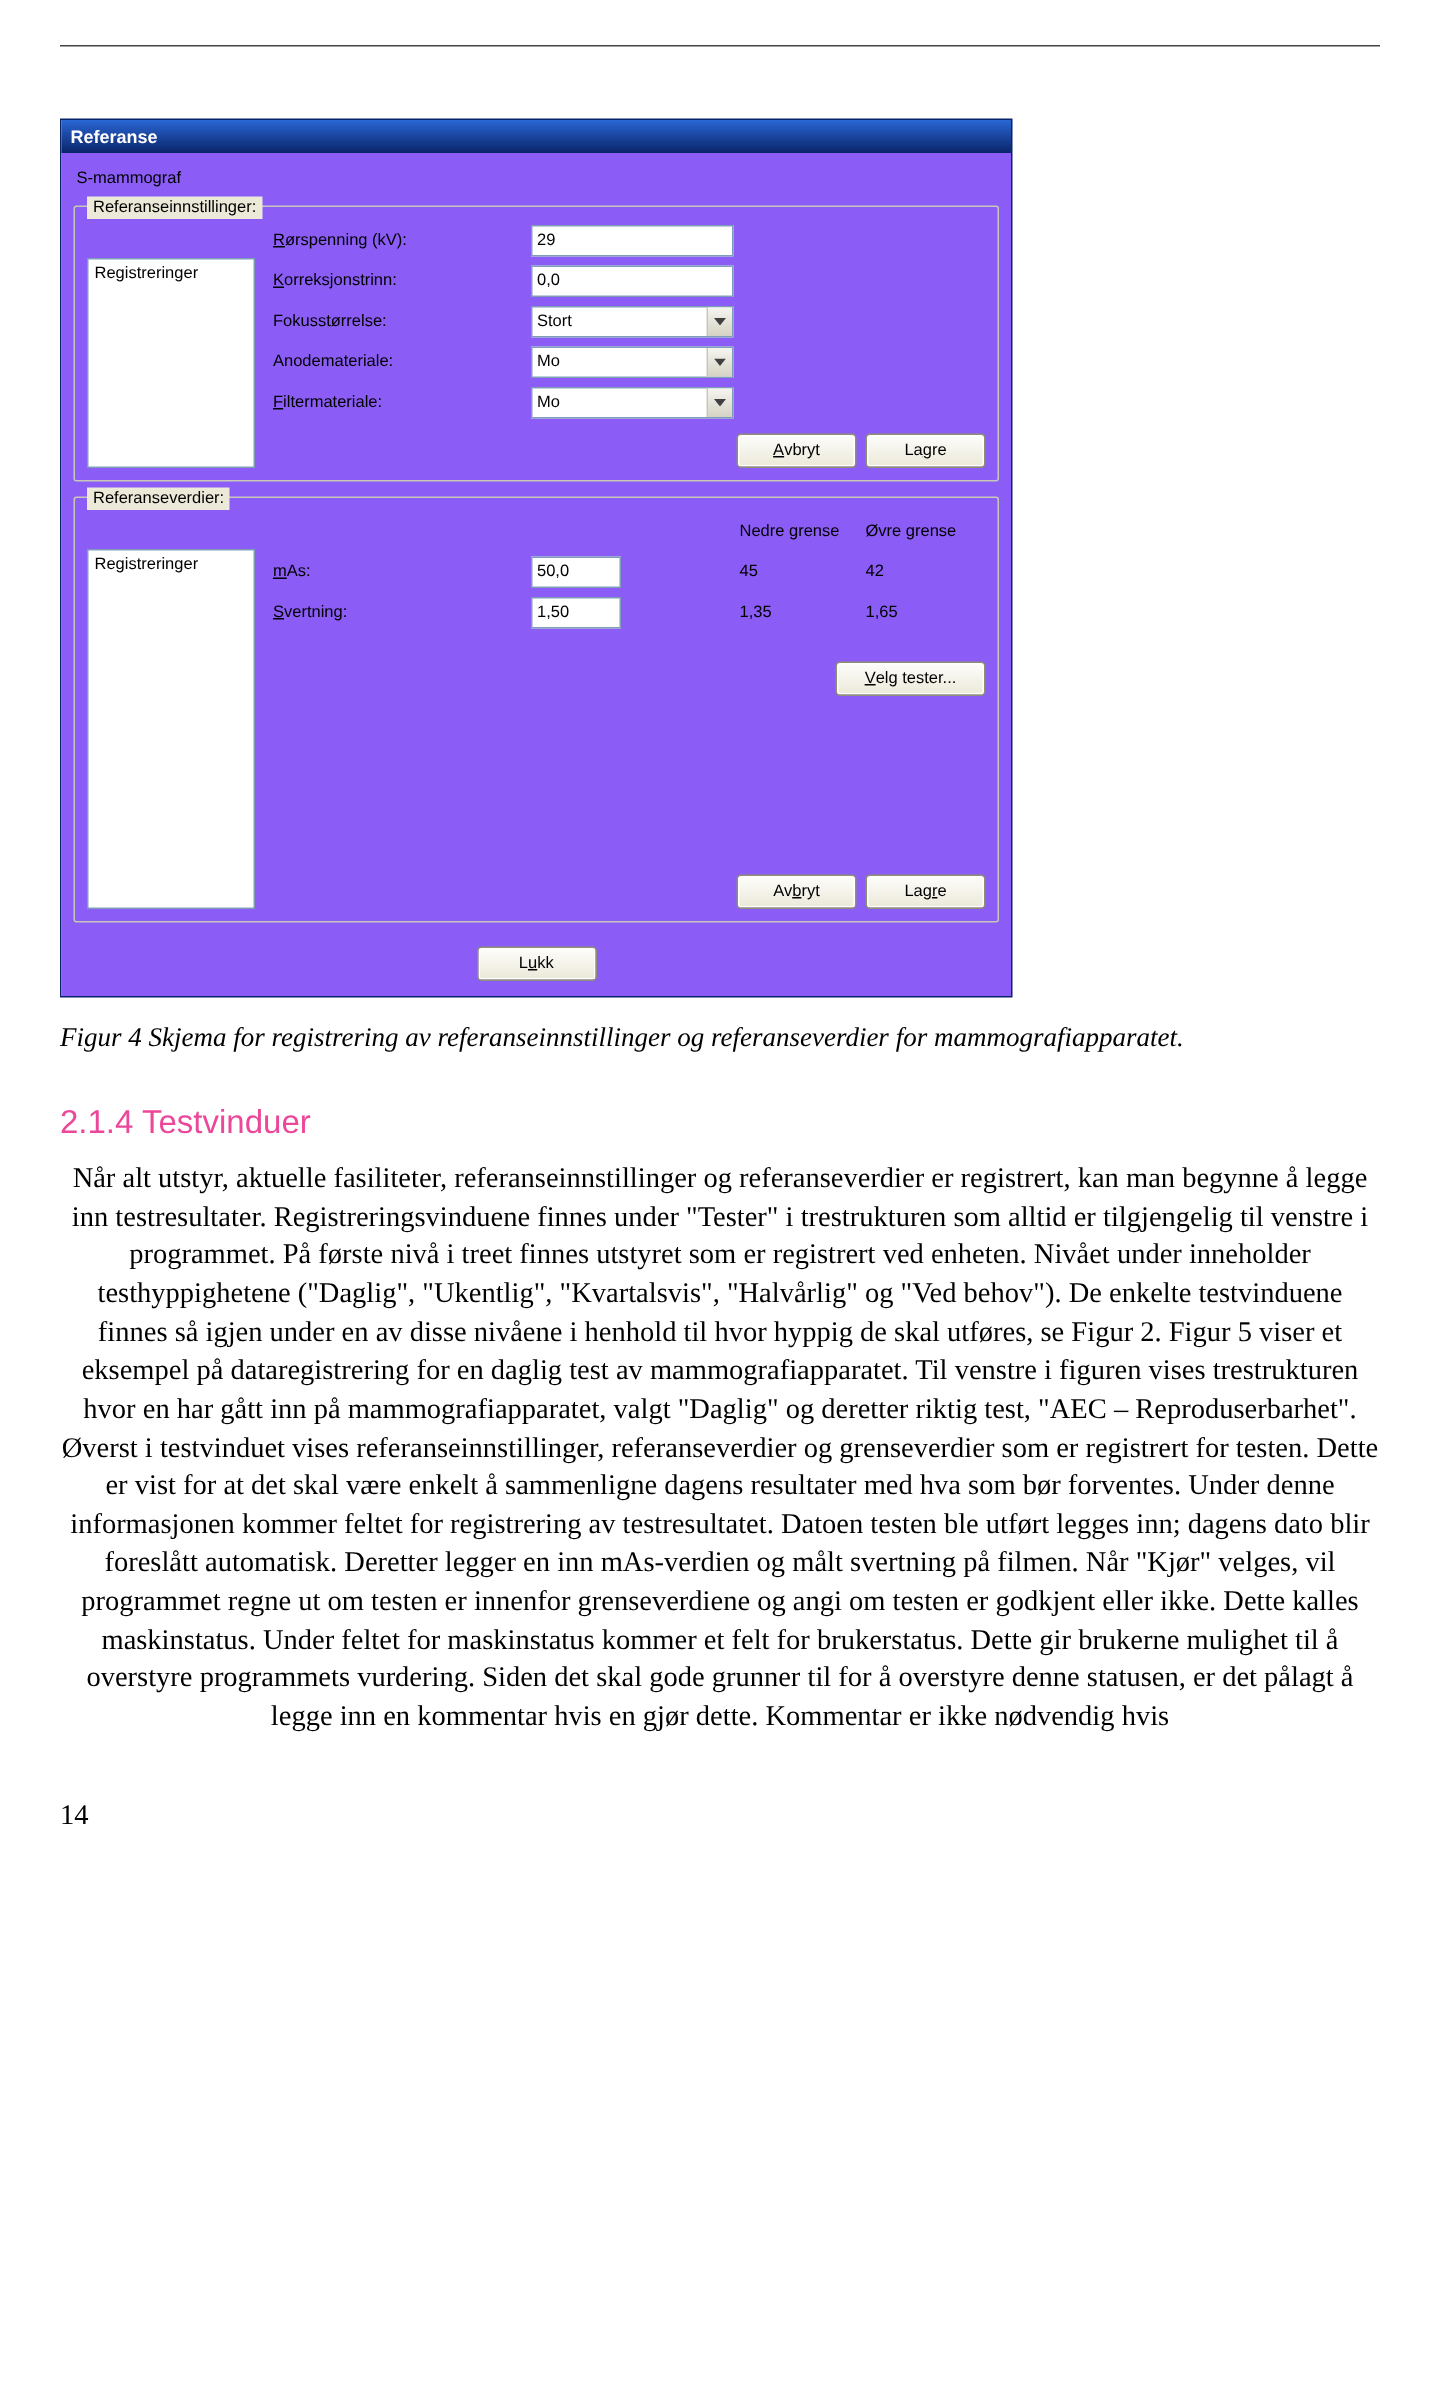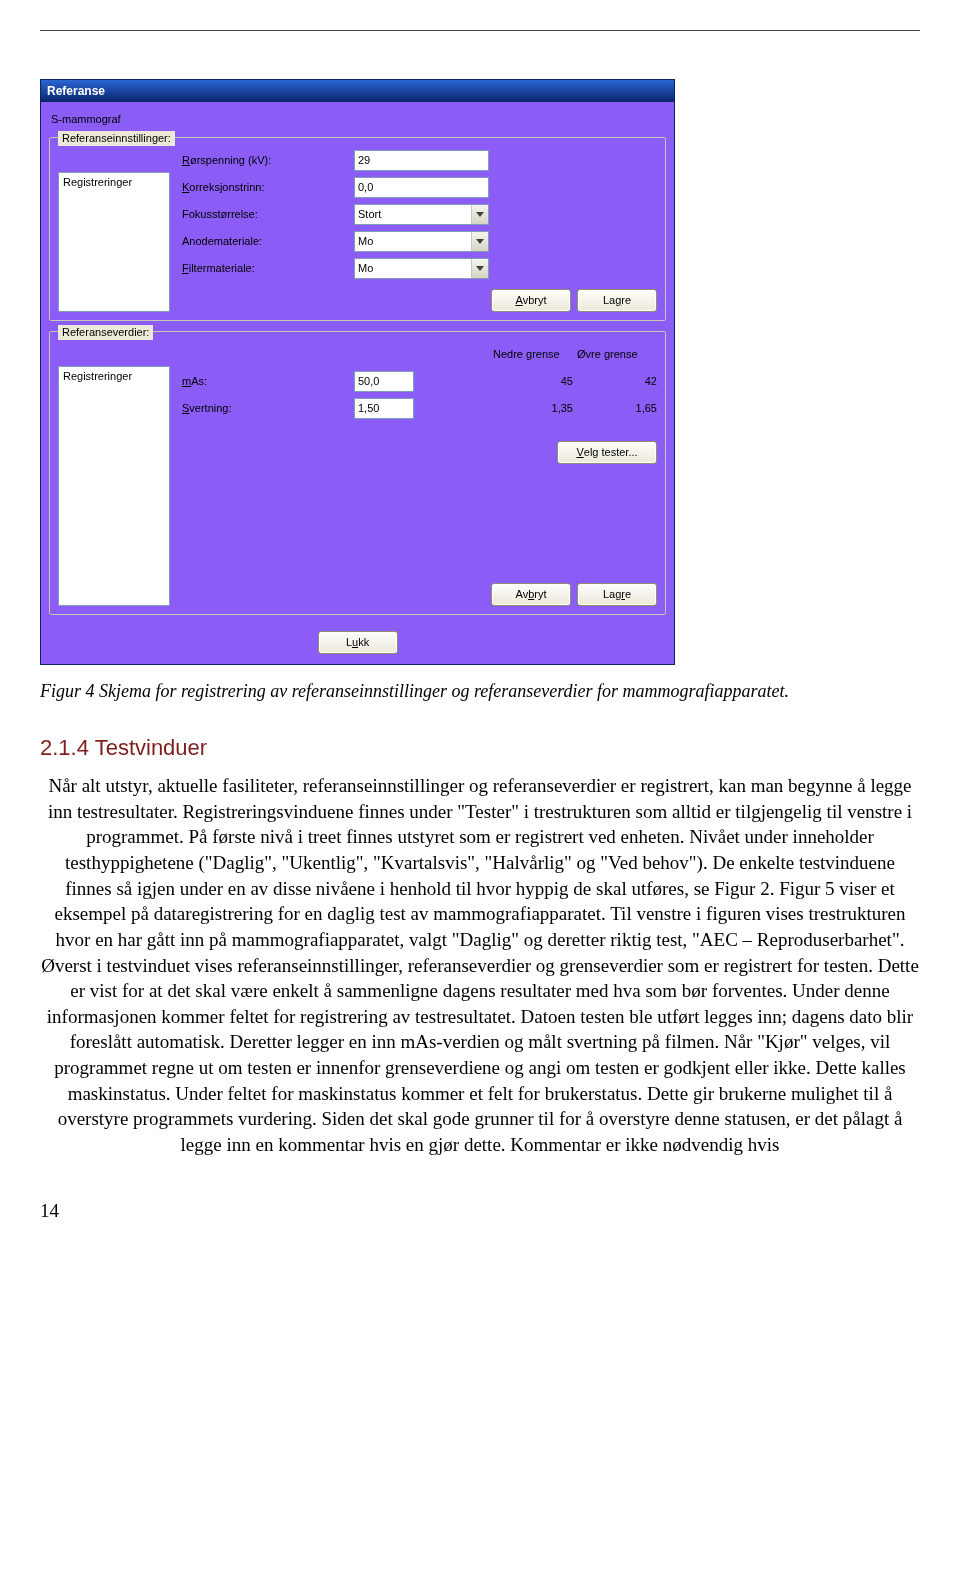--- a/index.html
+++ b/index.html
@@ -90,21 +90,21 @@
   .row .ctrl-text, .row .ctrl-select {
     font-family: Tahoma, Arial, sans-serif;
     font-size: 11px;
     background: #fff;
     border: 1px solid #7f9db9;
     padding: 2px 3px;
     width: 100%;
     height: 21px;
   }
   .row .hdr { font-size: 11px; text-align: left; }
-  .row .val { text-align: right; }
+  .row .val { text-align: left; }
   .half .ctrl-text { width: 60px; }
 
   .selectwrap {
     position: relative;
     width: 100%;
   }
   .selectwrap .ctrl-text { padding-right: 18px; }
   .selectwrap .caret {
     position: absolute;
     right: 1px; top: 1px;
@@ -147,21 +147,21 @@
 
   
   .caption {
     font-style: italic;
     font-size: 18px;
     margin: 14px 0 30px 0;
   }
   h2.sect {
     font-family: Arial, Helvetica, sans-serif;
     font-weight: normal;
-    color: #7f1d1d;
+    color: #ec4899;
     font-size: 22px;
     margin: 0 0 10px 0;
   }
   p.body {
     margin: 0 0 4px 0;
     text-align: center;
   }
   .pagenum {
     margin-top: 40px;
     font-size: 19px;

